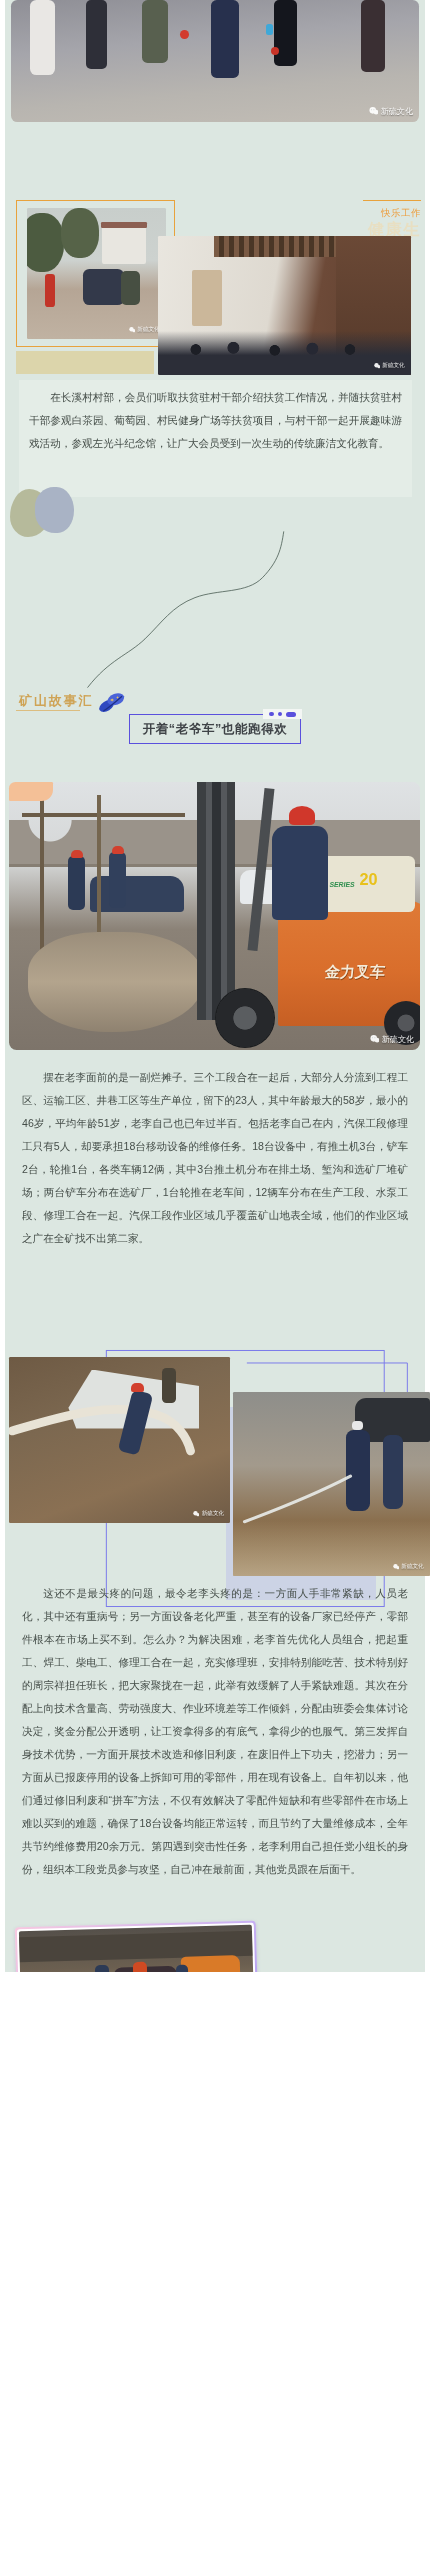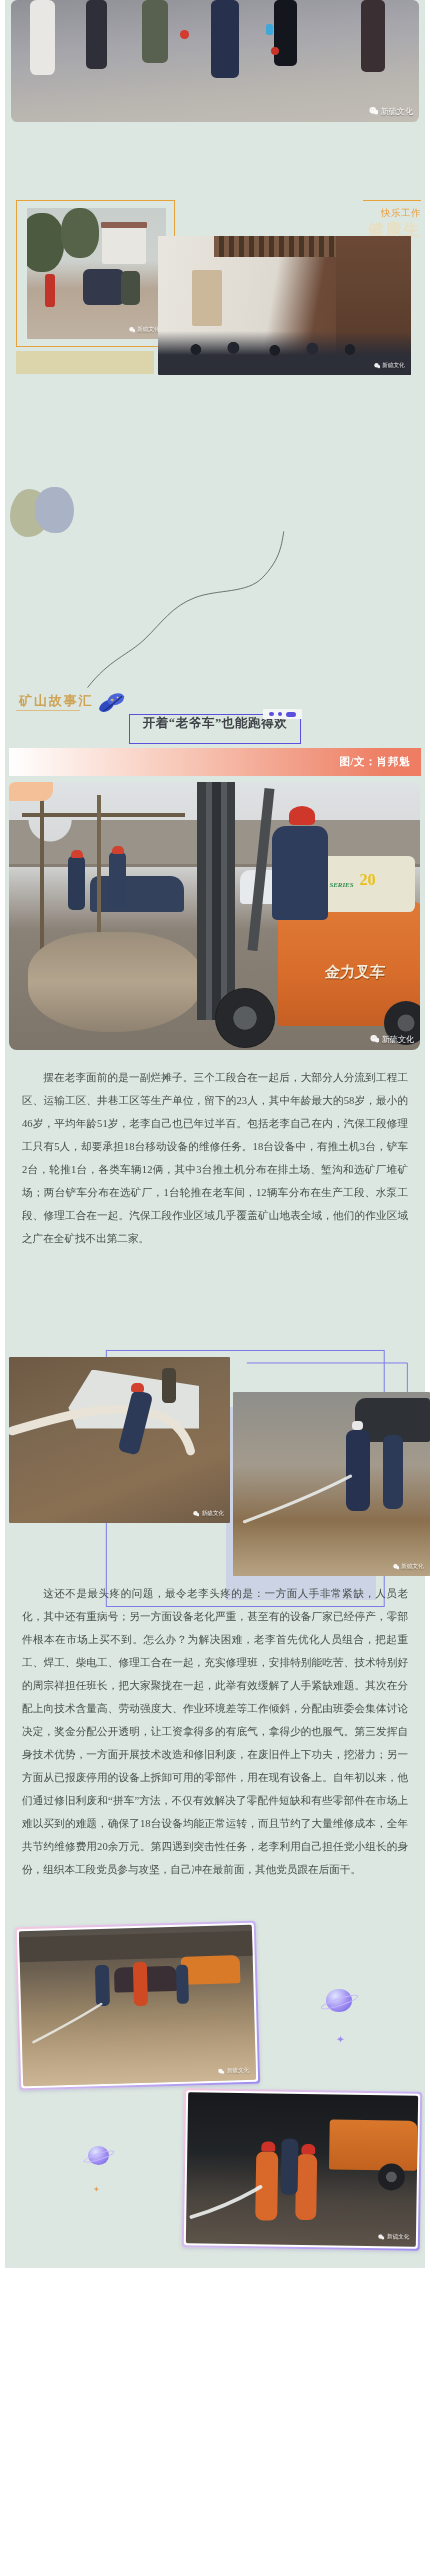--- a/index.html
+++ b/index.html
@@ -1,17 +1,17 @@
 <!DOCTYPE html>
 <html style="font-size:10px"><head>
 <meta charset="utf-8">
 <style>
   html,body{margin:0;padding:0;background:#ffffff;}
   body{font-family:"Liberation Sans","DejaVu Sans",sans-serif;}
-  #stage{position:relative;width:430px;height:2268px;margin:0 auto;background:#ffffff;overflow:hidden;font-family:Liberation Serif, serif;}
+  #stage{position:relative;width:430px;height:1972px;margin:0 auto;background:#ffffff;overflow:hidden;}
   #card{position:absolute;left:5px;top:0;width:420px;height:2576px;background:#dce7e1;}
   .abs{position:absolute;}
   
   .panel{position:absolute;left:19px;width:393px;background:#e4ede7;box-sizing:border-box;padding:6.3px 10px 0 10px;}
   .para{margin:0;font-size:10.6px;line-height:23px;color:#454e49;text-align:justify;text-indent:2em;}
   .story-block{position:absolute;left:22px;width:386px;}
   
   .photo{position:absolute;overflow:hidden;border-radius:6.3px;}
   .photo .wm{position:absolute;right:6.3px;bottom:5px;display:flex;align-items:center;gap:2.5px;color:#ffffff;opacity:.92;font-size:8.1px;text-shadow:0 0.6px 1.3px rgba(0,0,0,.45);}
   .wm-icon{width:9.4px;height:8.1px;display:inline-block;}
@@ -24,21 +24,21 @@
   .orange-rule{position:absolute;left:363px;top:200px;width:58px;height:1.3px;background:#e8a23c;}
   .slogan1{position:absolute;left:313px;top:207px;width:108px;text-align:right;font-size:9.4px;color:#ed9d3c;letter-spacing:0.6px;}
   .slogan2{position:absolute;left:368px;top:219px;width:69px;font-size:16.3px;font-weight:bold;color:#e8dfc2;letter-spacing:1.3px;}
   .khaki-bar{position:absolute;left:15.6px;top:351px;width:138px;height:22.5px;background:#dcd5ab;}
   
   .blob{position:absolute;}
   .blob.olive{background:#b6ba9b;border-radius:48% 52% 55% 45%/58% 50% 50% 42%;}
   .blob.bluegray{background:#a9b3c5;border-radius:52% 48% 45% 55%/45% 55% 52% 48%;}
   .story-label{position:absolute;left:19px;top:692px;font-size:13px;font-weight:bold;color:#cfa355;letter-spacing:1.9px;}
   .story-underline{position:absolute;left:15.6px;top:710px;width:64px;height:1.3px;background:#dcbd80;}
-  .title-box{position:absolute;left:129px;top:714px;width:172px;height:30px;border:1.3px solid #5a50dd;box-sizing:border-box;display:flex;justify-content:center;background:transparent;}
+  .title-box{position:absolute;left:129px;top:714px;width:172px;height:30px;border:1.3px solid #5a50dd;box-sizing:border-box;display:flex;align-items:center;justify-content:center;background:transparent;}
   .title-box h1{margin:0;font-size:12.5px;font-weight:bold;color:#3f4347;letter-spacing:0.6px;}
   .title-dots{position:absolute;left:263px;top:709px;width:39px;height:10px;background:#f3f6f4;display:flex;align-items:center;justify-content:center;gap:3.8px;}
   .title-dots i{display:block;background:#5a50dd;border-radius:50%;width:4.4px;height:4.4px;}
   .title-dots i.pill{width:10px;height:5px;border-radius:2.5px;}
   .byline-bar{position:absolute;left:9.4px;top:748px;width:412px;height:27.5px;background:linear-gradient(to right,#ffffff,#f7c3b2 45%,#ee8066 90%,#ed7c62);display:flex;align-items:center;justify-content:flex-end;}
   .byline-bar span{color:#ffffff;font-weight:bold;font-size:10.6px;padding-right:11.3px;letter-spacing:0.6px;}
   .peach-chip{position:absolute;left:9.4px;top:782px;width:44px;height:19px;background:#f4c097;border-radius:6.3px 1.3px 11.3px 1.3px;z-index:5;}
   
   .lavender{position:absolute;left:226px;top:1407px;width:150px;height:193px;background:#ccd3e5;}
   
@@ -106,20 +106,23 @@
     <div class="ph-shape" style="left:19px;bottom:17.5px;width:188px;height:16.3px;background:radial-gradient(circle at 10% 50%,#1d1f26 5px,transparent 5.6px),radial-gradient(circle at 30% 40%,#23252e 5.6px,transparent 6.3px),radial-gradient(circle at 52% 55%,#1b1d24 5px,transparent 5.6px),radial-gradient(circle at 72% 45%,#262833 5.6px,transparent 6.3px),radial-gradient(circle at 92% 50%,#1d1f26 5px,transparent 5.6px);"></div>
     <div class="wm small">
       <svg class="wm-icon" viewBox="0 0 20 17">
           <circle cx="8" cy="7" r="7" fill="#fff"></circle>
           <circle cx="15" cy="11" r="5" fill="#fff"></circle>
         </svg>
       <span>新硫文化</span>
     </div>
   </div>
 
+  <section class="panel" style="top:380px;height:117px;">
+    <p class="para">在长溪村村部，会员们听取扶贫驻村干部介绍扶贫工作情况，并随扶贫驻村干部参观白茶园、葡萄园、村民健身广场等扶贫项目，与村干部一起开展趣味游戏活动，参观左光斗纪念馆，让广大会员受到一次生动的传统廉洁文化教育。</p>
+  </section>
 
   <div class="blob olive" style="left:10px;top:489px;width:40px;height:48px;"></div>
   <div class="blob bluegray" style="left:35px;top:487px;width:39px;height:46px;"></div>
   <svg class="abs" style="left:75px;top:525px;" width="225" height="169" viewBox="0 0 360 270">
     <path d="M20,260 C55,215 85,208 112,182 S155,130 192,116 S275,110 300,84 S330,38 334,10" fill="none" stroke="#3e5147" stroke-width="1.4" opacity="0.85"></path>
   </svg>
 
   <div class="story-label">矿山故事汇</div>
   <div class="story-underline"></div>
   <svg class="abs" style="left:97px;top:690px;" width="29" height="26" viewBox="0 0 46 42">
@@ -130,23 +133,20 @@
     <text x="30" y="14" font-size="7" fill="#e9c35c">✦</text>
   </svg>
   <div class="title-box">
     <h1>开着“老爷车”也能跑得欢</h1>
   </div>
   <div class="title-dots">
       <i></i>
       <i></i>
       <i class="pill"></i>
     </div>
-  <div class="byline-bar">
-    <span>图/文：肖邦魁</span>
-  </div>
 
   <div class="photo" style="left:9.4px;top:782px;width:411px;height:268px;border-radius:7.5px;background:linear-gradient(180deg,#dfe2e4 0%,#d4d6d6 30%,#8b8277 55%,#7d746a 100%);">
     <div class="ph-shape" style="left:0;top:38px;width:411px;height:44px;background:radial-gradient(circle at 10% 0%,transparent 21px,#9a938a 22px),radial-gradient(circle at 35% 0%,transparent 21px,transparent 22px);border-bottom:3.8px solid #867e73;"></div>
     <div class="ph-shape" style="left:81px;top:94px;width:94px;height:36px;background:#33415c;border-radius:8.8px 13.8px 3.8px 3.8px;"></div>
     <div class="ph-shape" style="left:231px;top:88px;width:94px;height:34px;background:#e7eaec;border-radius:10px 12.5px 3.8px 3.8px;"></div>
     <div class="ph-shape" style="left:59px;top:74px;width:16.3px;height:54px;background:#2c3a55;border-radius:5px;"></div>
     <div class="ph-shape" style="left:62px;top:68px;width:11.3px;height:8.1px;background:#d2402e;border-radius:5px 5px 1.9px 1.9px;"></div>
     <div class="ph-shape" style="left:100px;top:70px;width:16.3px;height:56px;background:#31405c;border-radius:5px;"></div>
     <div class="ph-shape" style="left:103px;top:64px;width:11.3px;height:8.1px;background:#d2402e;border-radius:5px 5px 1.9px 1.9px;"></div>
     <div class="ph-shape" style="left:12.5px;top:12.5px;width:163px;height:163px;background:linear-gradient(90deg,transparent 17.5px,#6b5c48 17.5px 22.5px,transparent 22.5px 75px,#75664f 75px 79px,transparent 79px),linear-gradient(180deg,transparent 17.5px,#6b5c48 17.5px 22px,transparent 22px);"></div>

